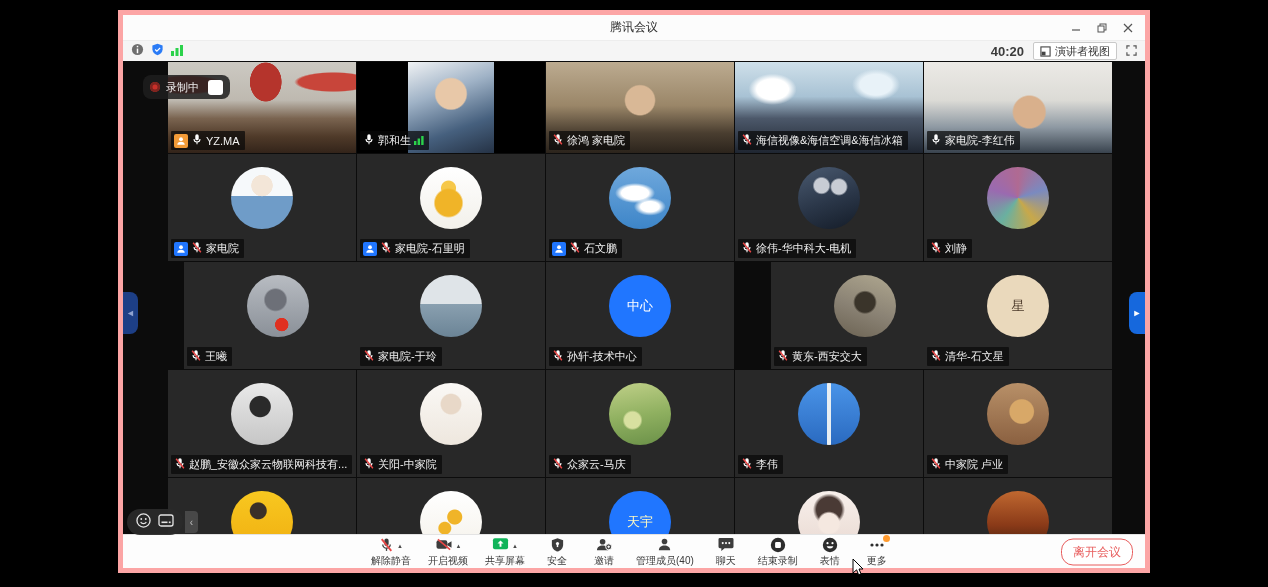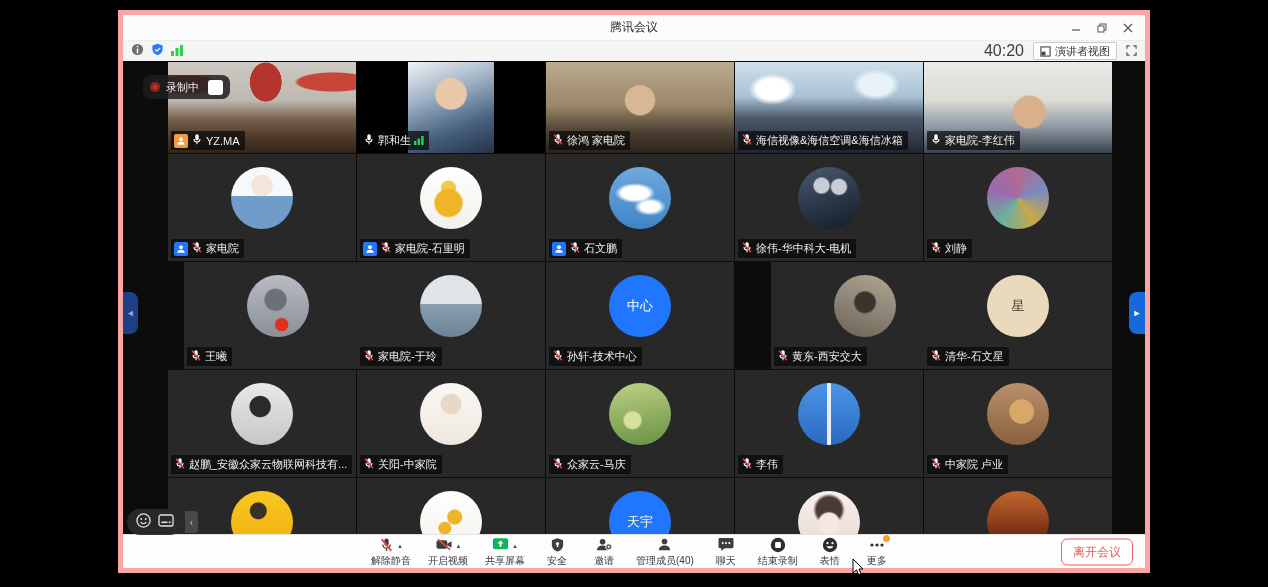--- a/index.html
+++ b/index.html
@@ -9,21 +9,21 @@
           border:5px solid #fca5a5;box-sizing:border-box;}
   
   .titlebar{height:25px;background:#fcfcfc;display:flex;align-items:center;justify-content:center;
             position:relative;font-size:12px;color:#2e2e2e;border-bottom:1px solid #ededed;}
   .win-controls{position:absolute;right:6px;top:0;height:25px;display:flex;align-items:center;gap:4px;}
   .win-btn{width:22px;height:20px;display:flex;align-items:center;justify-content:center;color:#555;}
   
   .subbar{height:20px;background:#f5f5f5;display:flex;align-items:center;padding:0 8px;gap:7px;
           border-bottom:1px solid #e2e2e2;}
   .subbar-right{margin-left:auto;display:flex;align-items:center;gap:9px;}
-  .duration{font-size:16px;color:#3c3c3c;}
+  .duration{font-size:13px;color:#3c3c3c;font-weight:bold;}
   .view-btn{display:flex;align-items:center;gap:4px;border:1px solid #c9c9c9;background:#fff;
             border-radius:2px;padding:1px 6px;font-size:11px;color:#333;height:14px;}
   
   .grid{position:absolute;top:46px;left:0;right:0;bottom:33px;background:#0c0c0c;overflow:hidden;}
   .tile{position:absolute;background:#282828;overflow:hidden;}
   .tile.video{background:#000;}
   .tile.active{outline:2px solid #23a05c;outline-offset:-2px;}
   .scene{position:absolute;inset:0;}
   .scene.narrow{left:50%;width:86px;transform:translateX(-50%);}
   .avatar{position:absolute;left:50%;top:13px;transform:translateX(-50%);width:62px;height:62px;
@@ -59,21 +59,21 @@
   
   .toolbar{position:absolute;left:0;right:0;bottom:0;height:33px;background:#fdfdfd;
            border-top:1px solid #e3e3e3;}
   .tb-items{position:absolute;left:248px;top:2px;display:flex;gap:17px;align-items:flex-end;}
   .tb-item{display:flex;flex-direction:column;align-items:center;font-size:10px;color:#3a3a3a;
            position:relative;min-width:30px;}
   .tb-iconrow{display:flex;align-items:center;gap:3px;height:17px;}
   .tb-caret{font-size:6px;color:#4a4a4a;}
   .tb-dot{position:absolute;right:2px;top:-2px;width:7px;height:7px;border-radius:50%;background:#ff9a2e;}
   .leave-btn{position:absolute;right:12px;top:50%;transform:translateY(-50%);border:1px solid #e85d5d;
-             color:#e85d5d;background:#fff;font-size:12px;padding:4px 11px;border-radius:6px;
+             color:#e85d5d;background:#fff;font-size:12px;padding:4px 11px;border-radius:12px;
              font-family:inherit;}
   
   .cursor{position:absolute;left:852px;top:558px;z-index:20;}
 </style>
 </head>
 <body>
 
 <div class="window">
 
   <div class="titlebar">

